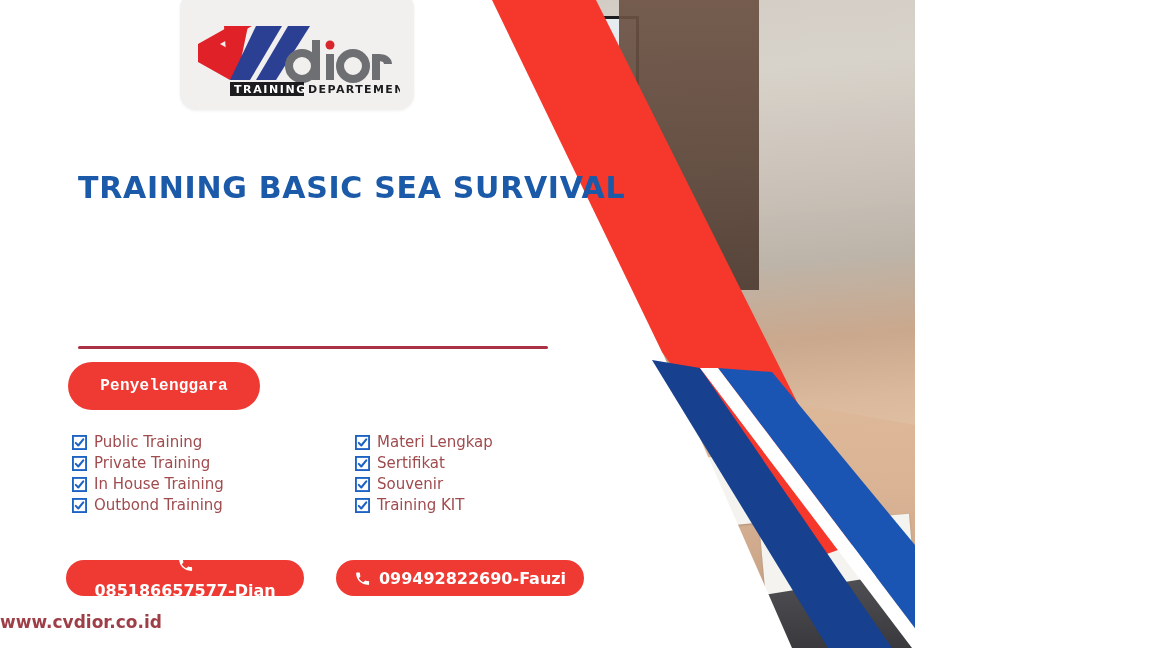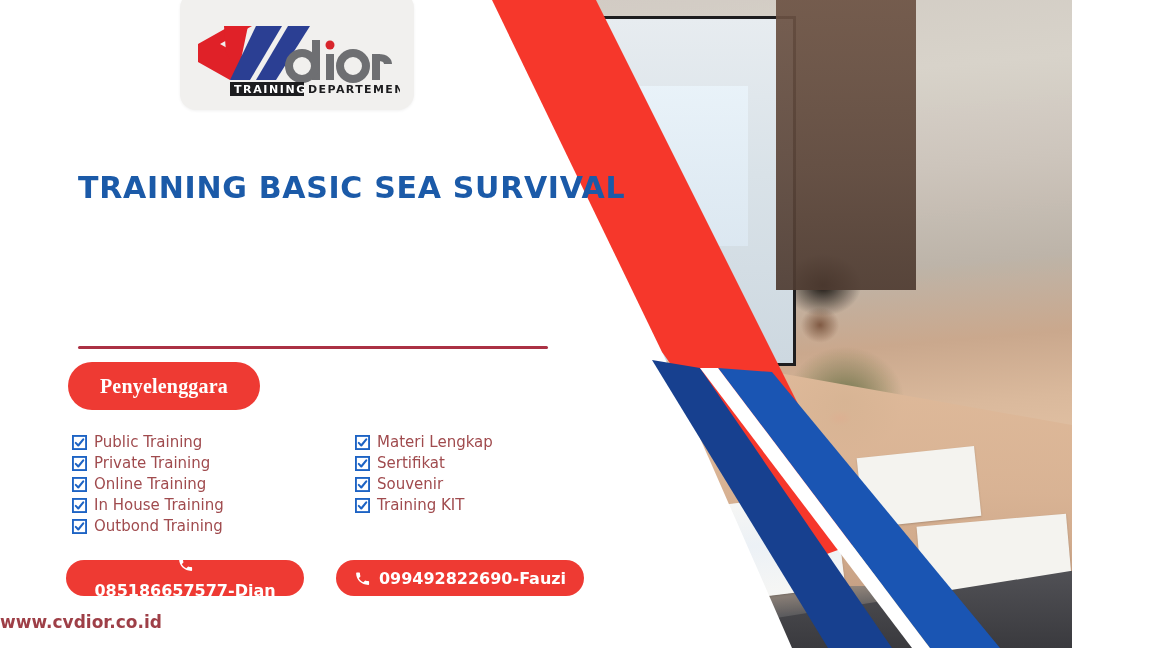--- a/index.html
+++ b/index.html
@@ -2,21 +2,21 @@
 <html><head>
 <meta charset="utf-8">
 <style>
   html, body {
     margin: 0;
     padding: 0;
     background: #ffffff;
   }
   #poster {
     position: relative;
-    width: 1072px;
+    width: 915px;
     height: 648px;
     overflow: hidden;
     background: #f0abfc;
     font-family: "Liberation Sans", sans-serif;
   }
 
   
   .photo-wrap {
     position: absolute;
     top: 0;
@@ -189,24 +189,24 @@
   
   .pill {
     position: absolute;
     height: 48px;
     border-radius: 26px;
     background: #ee3a33;
     color: #ffffff;
     display: flex;
     align-items: center;
     justify-content: center;
-    font-size: 20px;
+    font-size: 16px;
     font-weight: bold;
     letter-spacing: 0.2px;
-    font-family: Liberation Serif, serif;
+    font-family: Liberation Mono, monospace;
   }
   .pill.penyelenggara { left: 68px; top: 362px; width: 192px; }
   .pill.fasilitas     { left: 366px; top: 362px; width: 190px; }
 
   
   .check-col { position: absolute; }
   .check-col.left  { left: 72px;  top: 432px; }
   .check-col.right { left: 355px; top: 432px; }
   .check-item {
     display: flex;
@@ -336,29 +336,20 @@
       <span class="check-label">Public Training</span>
     </div>
     <div class="check-item">
       <span class="check-box">
         <svg viewBox="0 0 16 16" width="15" height="15">
             <rect x="1" y="1" width="14" height="14" fill="none" stroke="#1d63c4" stroke-width="2"></rect>
             <path d="M4 8.4 L6.7 11.2 L12 4.6" fill="none" stroke="#1d63c4" stroke-width="2.2" stroke-linecap="round" stroke-linejoin="round"></path>
           </svg>
       </span>
       <span class="check-label">Private Training</span>
-    </div>
-    <div class="check-item">
-      <span class="check-box">
-        <svg viewBox="0 0 16 16" width="15" height="15">
-            <rect x="1" y="1" width="14" height="14" fill="none" stroke="#1d63c4" stroke-width="2"></rect>
-            <path d="M4 8.4 L6.7 11.2 L12 4.6" fill="none" stroke="#1d63c4" stroke-width="2.2" stroke-linecap="round" stroke-linejoin="round"></path>
-          </svg>
-      </span>
-      <span class="check-label">Online Training</span>
     </div>
     <div class="check-item">
       <span class="check-box">
         <svg viewBox="0 0 16 16" width="15" height="15">
             <rect x="1" y="1" width="14" height="14" fill="none" stroke="#1d63c4" stroke-width="2"></rect>
             <path d="M4 8.4 L6.7 11.2 L12 4.6" fill="none" stroke="#1d63c4" stroke-width="2.2" stroke-linecap="round" stroke-linejoin="round"></path>
           </svg>
       </span>
       <span class="check-label">In House Training</span>
     </div>

